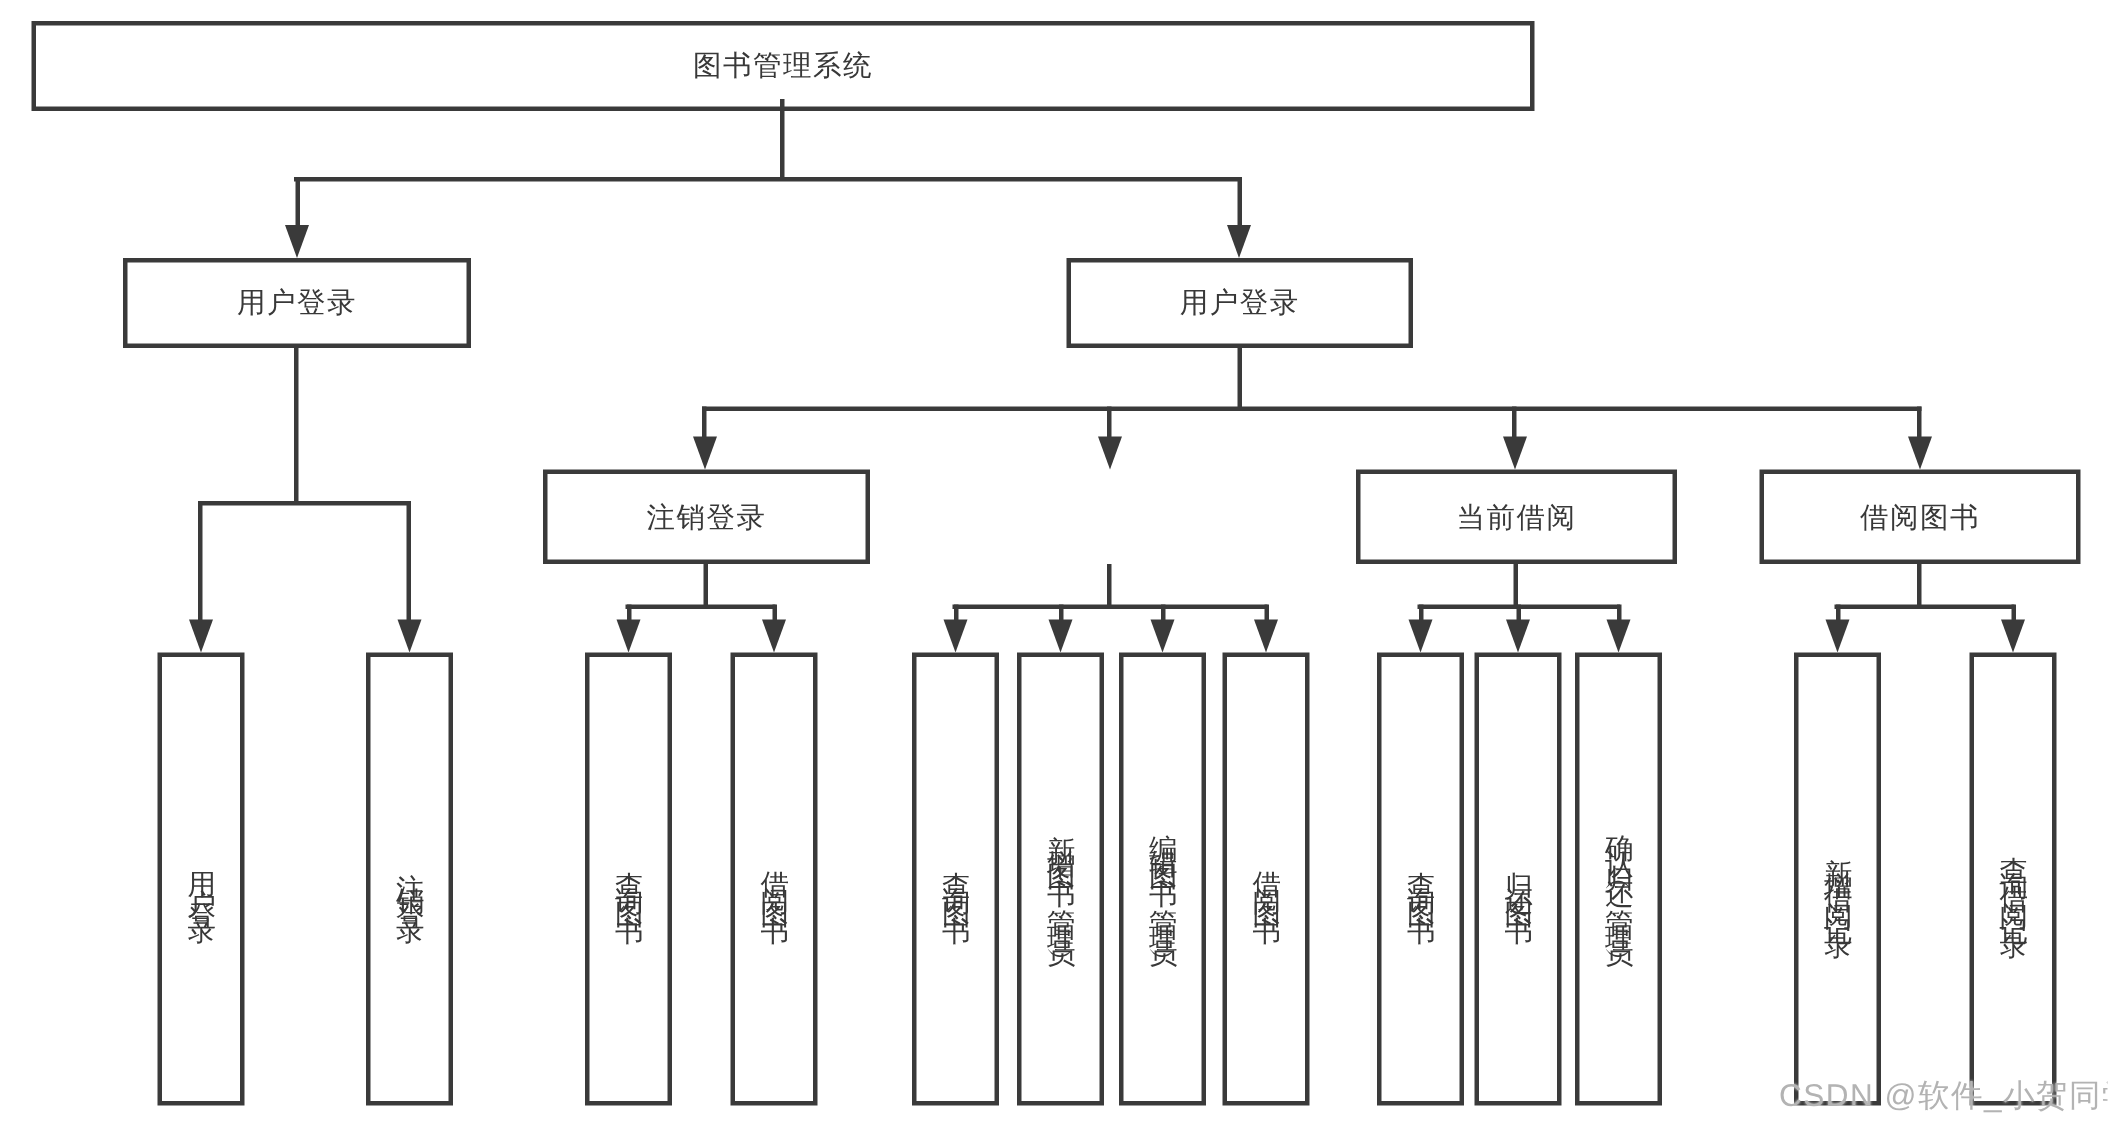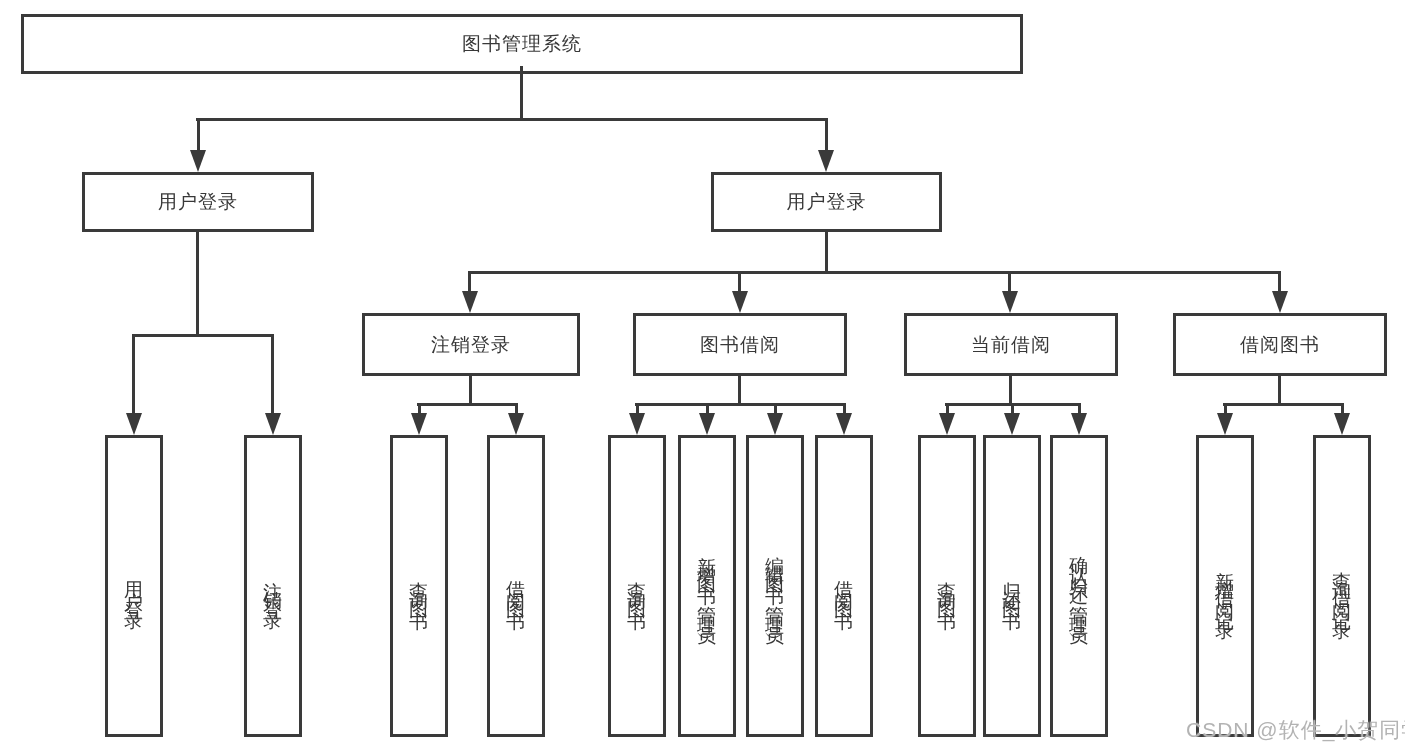--- a/index.html
+++ b/index.html
@@ -72,23 +72,20 @@
   <div class="vline" style="left:738px;top:271px;height:22px;"></div>
   <div class="vline" style="left:1008px;top:271px;height:22px;"></div>
   <div class="vline" style="left:1278px;top:271px;height:22px;"></div>
   <div class="arrow" style="left:462px;top:291px;"></div>
   <div class="arrow" style="left:732px;top:291px;"></div>
   <div class="arrow" style="left:1002px;top:291px;"></div>
   <div class="arrow" style="left:1272px;top:291px;"></div>
 
   <div class="box" style="left:362px;top:313px;width:218px;height:63px;">
     <span>注销登录</span>
-  </div>
-  <div class="box" style="left:633px;top:313px;width:214px;height:63px;">
-    <span>图书借阅</span>
   </div>
   <div class="box" style="left:904px;top:313px;width:214px;height:63px;text-align:right;">
     <span>当前借阅</span>
   </div>
   <div class="box" style="left:1173px;top:313px;width:214px;height:63px;">
     <span>借阅图书</span>
   </div>
 
   <div class="vline" style="left:469px;top:376px;height:29px;"></div>
   <div class="hline" style="left:417px;top:403px;width:100px;"></div>

